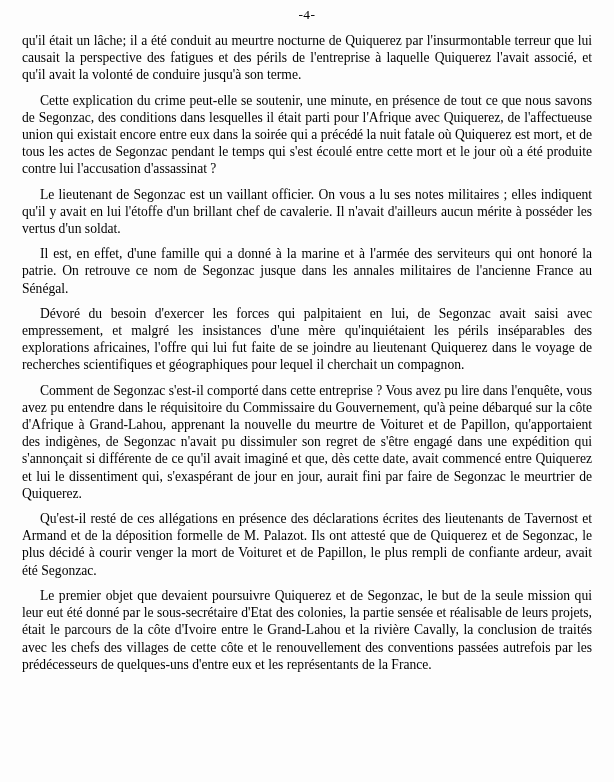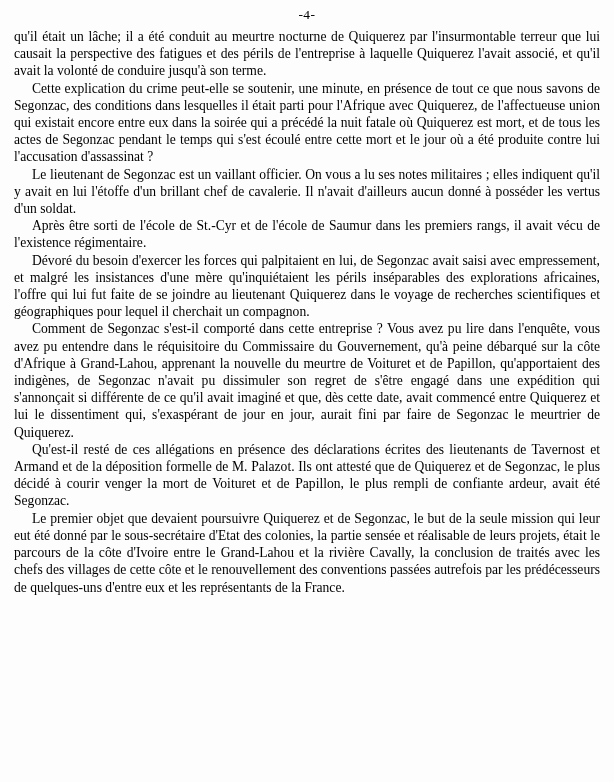--- a/index.html
+++ b/index.html
@@ -31,42 +31,42 @@
   }
   .body-text {
     font-size: 13.6px;
     line-height: 17.2px;
     text-align: justify;
     text-justify: inter-word;
     -webkit-hyphens: none;
     hyphens: none;
   }
   .body-text p {
-    margin: 0;
+    margin: 8px;
     text-indent: 18px;
   }
   .body-text p.noindent {
     text-indent: 0;
   }
   
   .page, .body-text {
     -webkit-font-smoothing: antialiased;
   }
 </style>
 </head>
 <body>
 
 <div class="page">
 
   <div class="page-number">-4-</div>
 
   <div class="body-text">
     <p class="noindent">qu'il était un lâche; il a été conduit au meurtre nocturne de Quiquerez par l'insurmontable terreur que lui causait la perspective des fatigues et des périls de l'entreprise à laquelle Quiquerez l'avait associé, et qu'il avait la volonté de conduire jusqu'à son terme.</p>
     <p>Cette explication du crime peut-elle se soutenir, une minute, en présence de tout ce que nous savons de Segonzac, des conditions dans lesquelles il était parti pour l'Afrique avec Quiquerez, de l'affectueuse union qui existait encore entre eux dans la soirée qui a précédé la nuit fatale où Quiquerez est mort, et de tous les actes de Segonzac pendant le temps qui s'est écoulé entre cette mort et le jour où a été produite contre lui l'accusation d'assassinat ?</p>
-    <p>Le lieutenant de Segonzac est un vaillant officier. On vous a lu ses notes militaires ; elles indiquent qu'il y avait en lui l'étoffe d'un brillant chef de cavalerie. Il n'avait d'ailleurs aucun donné à posséder les vertus d'un soldat.</p>
-    <p>Après être sorti de l'école de St.-Cyr et de l'école de Saumur dans les premiers rangs, il avait vécu de l'existence régimentaire.</p>
+    <p>Le lieutenant de Segonzac est un vaillant officier. On vous a lu ses notes militaires ; elles indiquent qu'il y avait en lui l'étoffe d'un brillant chef de cavalerie. Il n'avait d'ailleurs aucun mérite à posséder les vertus d'un soldat.</p>
+    <p>Il est, en effet, d'une famille qui a donné à la marine et à l'armée des serviteurs qui ont honoré la patrie. On retrouve ce nom de Segonzac jusque dans les annales militaires de l'ancienne France au Sénégal.</p>
     <p>Dévoré du besoin d'exercer les forces qui palpitaient en lui, de Segonzac avait saisi avec empressement, et malgré les insistances d'une mère qu'inquiétaient les périls inséparables des explorations africaines, l'offre qui lui fut faite de se joindre au lieutenant Quiquerez dans le voyage de recherches scientifiques et géographiques pour lequel il cherchait un compagnon.</p>
     <p>Comment de Segonzac s'est-il comporté dans cette entreprise ? Vous avez pu lire dans l'enquête, vous avez pu entendre dans le réquisitoire du Commissaire du Gouvernement, qu'à peine débarqué sur la côte d'Afrique à Grand-Lahou, apprenant la nouvelle du meurtre de Voituret et de Papillon, qu'apportaient des indigènes, de Segonzac n'avait pu dissimuler son regret de s'être engagé dans une expédition qui s'annonçait si différente de ce qu'il avait imaginé et que, dès cette date, avait commencé entre Quiquerez et lui le dissentiment qui, s'exaspérant de jour en jour, aurait fini par faire de Segonzac le meurtrier de Quiquerez.</p>
     <p>Qu'est-il resté de ces allégations en présence des déclarations écrites des lieutenants de Tavernost et Armand et de la déposition formelle de M. Palazot. Ils ont attesté que de Quiquerez et de Segonzac, le plus décidé à courir venger la mort de Voituret et de Papillon, le plus rempli de confiante ardeur, avait été Segonzac.</p>
     <p>Le premier objet que devaient poursuivre Quiquerez et de Segonzac, le but de la seule mission qui leur eut été donné par le sous-secrétaire d'Etat des colonies, la partie sensée et réalisable de leurs projets, était le parcours de la côte d'Ivoire entre le Grand-Lahou et la rivière Cavally, la conclusion de traités avec les chefs des villages de cette côte et le renouvellement des conventions passées autrefois par les prédécesseurs de quelques-uns d'entre eux et les représentants de la France.</p>
   </div>
 
 </div>
 
 </body></html>

